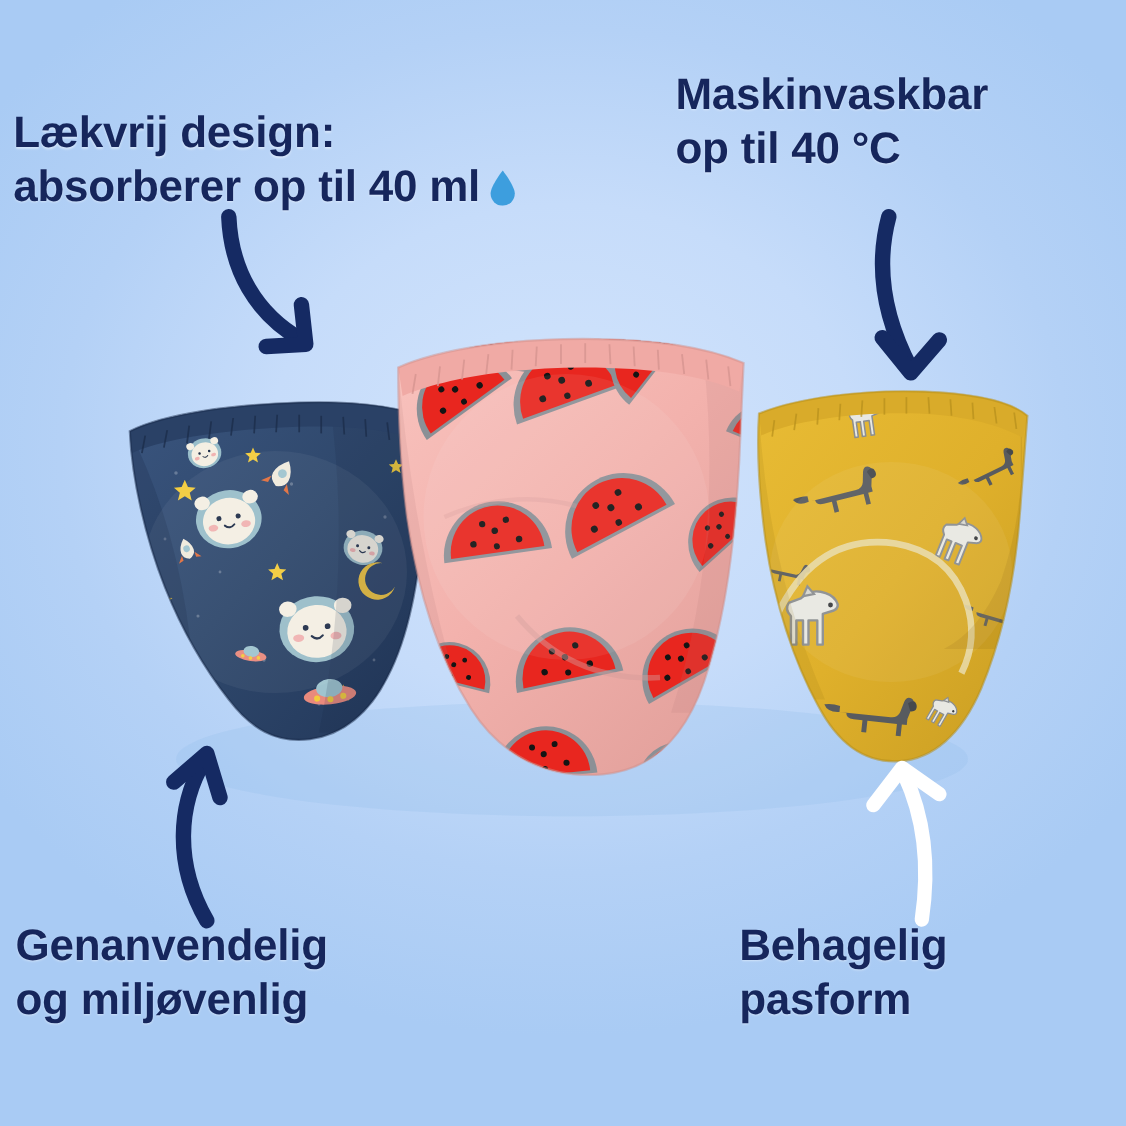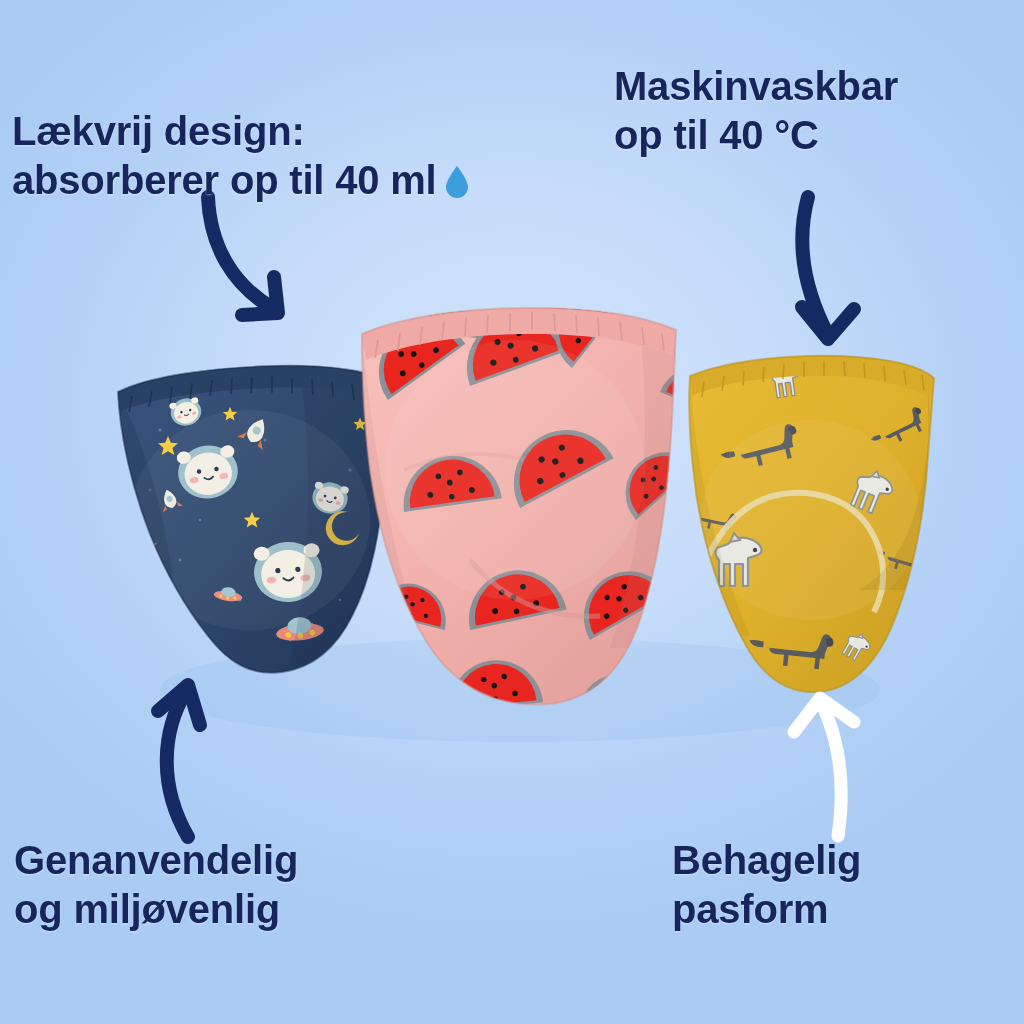--- a/index.html
+++ b/index.html
@@ -16,21 +16,21 @@
   .callout{
     position:absolute;
     color:#16265c;
     font-weight:bold;
     line-height:1.22;
     text-align:left;
     letter-spacing:-0.2px;
     text-shadow:0 1px 2px rgba(255,255,255,.45);
     white-space:pre-line;
   }
-  #callout-leakproof{ left:12px;  top:58px;  width:600px; font-size:40px; }
+  #callout-leakproof{ left:12px;  top:48px;  width:600px; font-size:40px; }
   #callout-washable{  left:614px; top:62px;  width:400px; font-size:40px; }
   #callout-eco{       left:14px;  top:836px; width:450px; font-size:40px; }
   #callout-fit{       left:672px; top:836px; width:352px; font-size:40px; }
 
   .drop{display:inline-block;vertical-align:-4px;margin-left:8px;}
 
   svg.arrow{position:absolute;overflow:visible;}
   #arrow-leakproof{left:170px;top:185px;}
   #arrow-washable{left:780px;top:185px;}
   #arrow-eco{left:130px;top:665px;}

